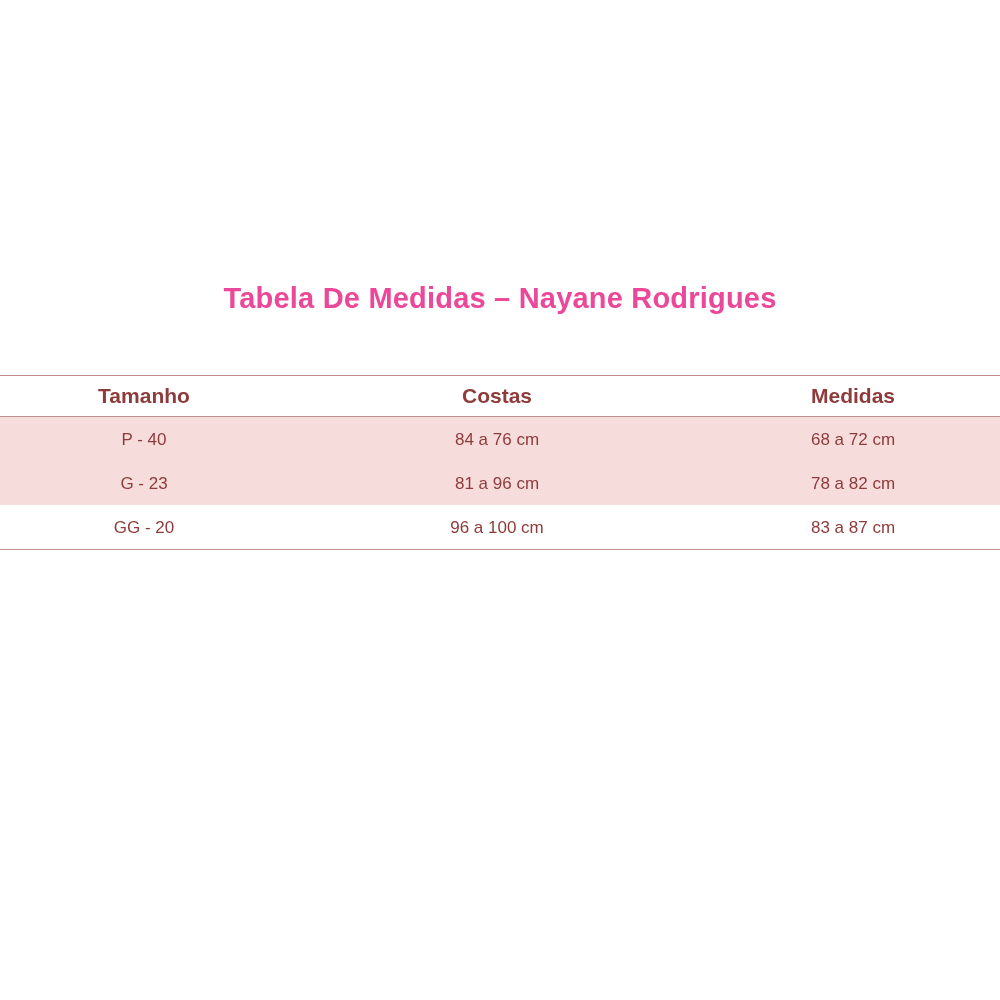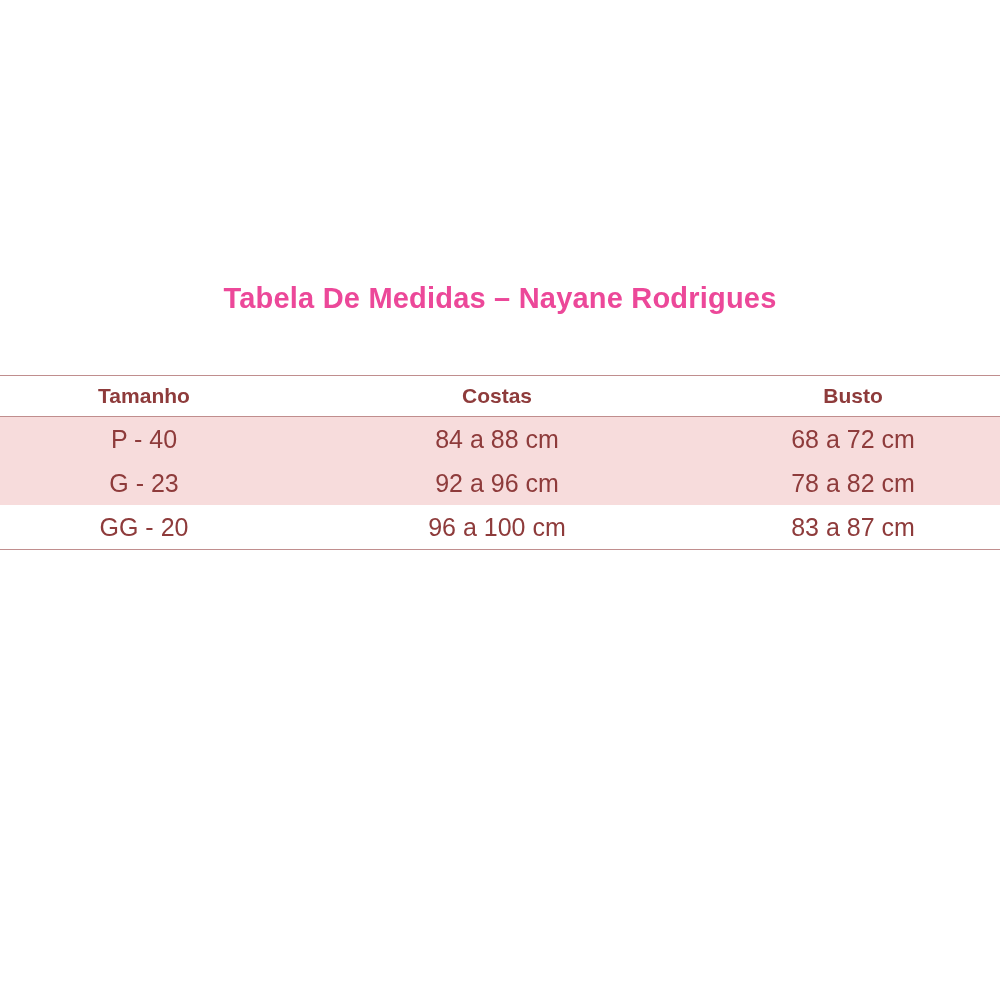--- a/index.html
+++ b/index.html
@@ -37,21 +37,21 @@
     width: 1000px;
   }
   table.size-table {
     width: 1000px;
     border-collapse: collapse;
     table-layout: fixed;
   }
   table.size-table th,
   table.size-table td {
     color: #8e3b3b;
-    font-size: 25px;
+    font-size: 17px;
     text-align: center;
     padding: 0;
     height: 44px;
     line-height: 33px;
     border: none;
   }
   table.size-table thead th {
     font-weight: bold;
     font-size: 21px;
     height: 40px;
@@ -84,32 +84,32 @@
     <table class="size-table">
       <colgroup>
         <col class="c-size">
         <col class="c-bust">
         <col class="c-back">
       </colgroup>
       <thead>
         <tr>
           <th>Tamanho</th>
           <th>Costas</th>
-          <th>Busto</th>
+          <th>Medidas</th>
         </tr>
       </thead>
       <tbody>
         <tr class="odd">
           <td>P - 40</td>
-          <td>84 a 88 cm</td>
+          <td>84 a 76 cm</td>
           <td>68 a 72 cm</td>
         </tr>
         <tr class="odd">
           <td>G - 23</td>
-          <td>92 a 96 cm</td>
+          <td>81 a 96 cm</td>
           <td>78 a 82 cm</td>
         </tr>
         <tr class="even">
           <td>GG - 20</td>
           <td>96 a 100 cm</td>
           <td>83 a 87 cm</td>
         </tr>
       </tbody>
     </table>
   </div>

